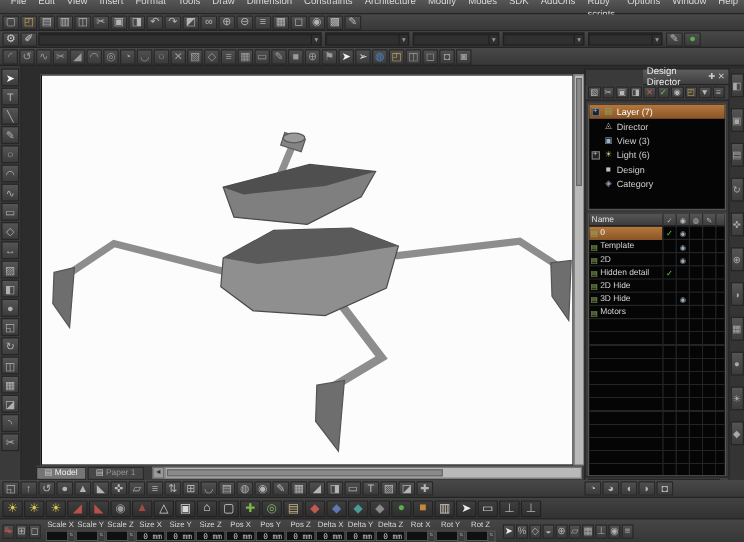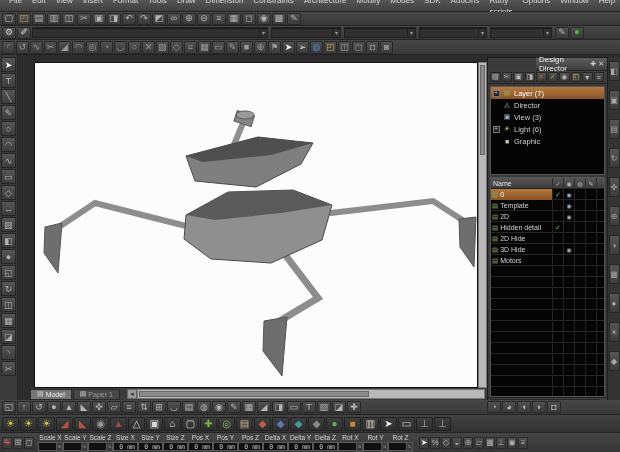--- a/index.html
+++ b/index.html
@@ -391,23 +391,28 @@
 
           <div class="tree-row" data-name="tree-item">
             <span class="expander on" data-name="expander-icon"></span>
             <span class="ticon" data-name="light-icon">☀</span>
             <span class="tlabel" data-name="tree-item-label">Light (6)</span>
           </div>
 
           <div class="tree-row" data-name="tree-item">
             <span class="expander" data-name="expander-icon"></span>
             <span class="ticon" data-name="graphic-icon">■</span>
-            <span class="tlabel" data-name="tree-item-label">Graphic</span>
+            <span class="tlabel" data-name="tree-item-label">Design</span>
           </div>
 
+          <div class="tree-row" data-name="tree-item">
+            <span class="expander" data-name="expander-icon"></span>
+            <span class="ticon" data-name="category-icon">◈</span>
+            <span class="tlabel" data-name="tree-item-label">Category</span>
+          </div>
 
       </div>
       <div class="ltable" data-name="layer-table">
         <div class="lhead" data-name="layer-table-header">
           <span class="hname" data-name="name-column-header">Name</span>
           <span data-name="column-icon-headers" style="display:contents">
             <span class="hcol" data-name="check-icon">✓</span><span class="hcol" data-name="eye-icon">◉</span><span class="hcol" data-name="lock-icon">◍</span><span class="hcol" data-name="pen-icon">✎</span>
           </span>
           <span class="hcol" data-name="spacer-column"></span>
         </div>

